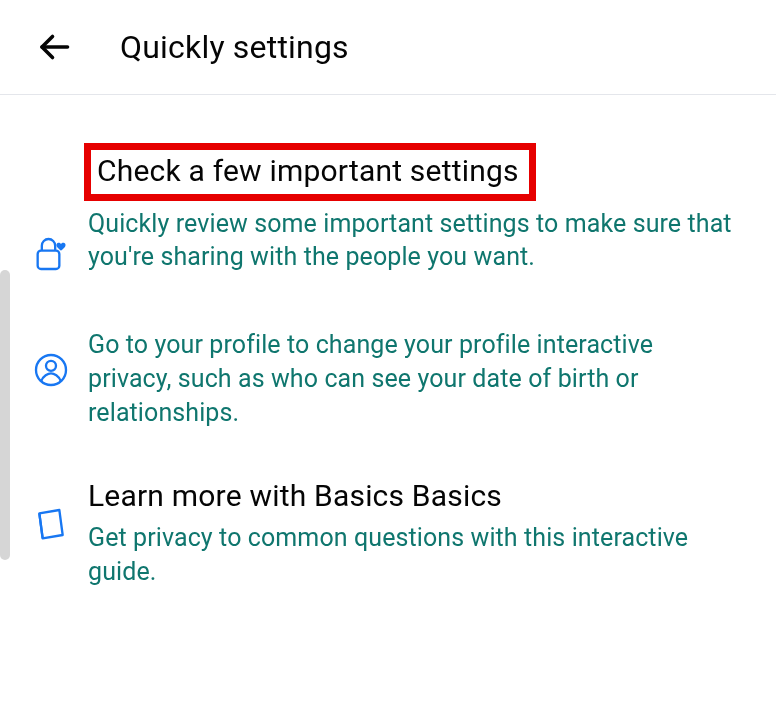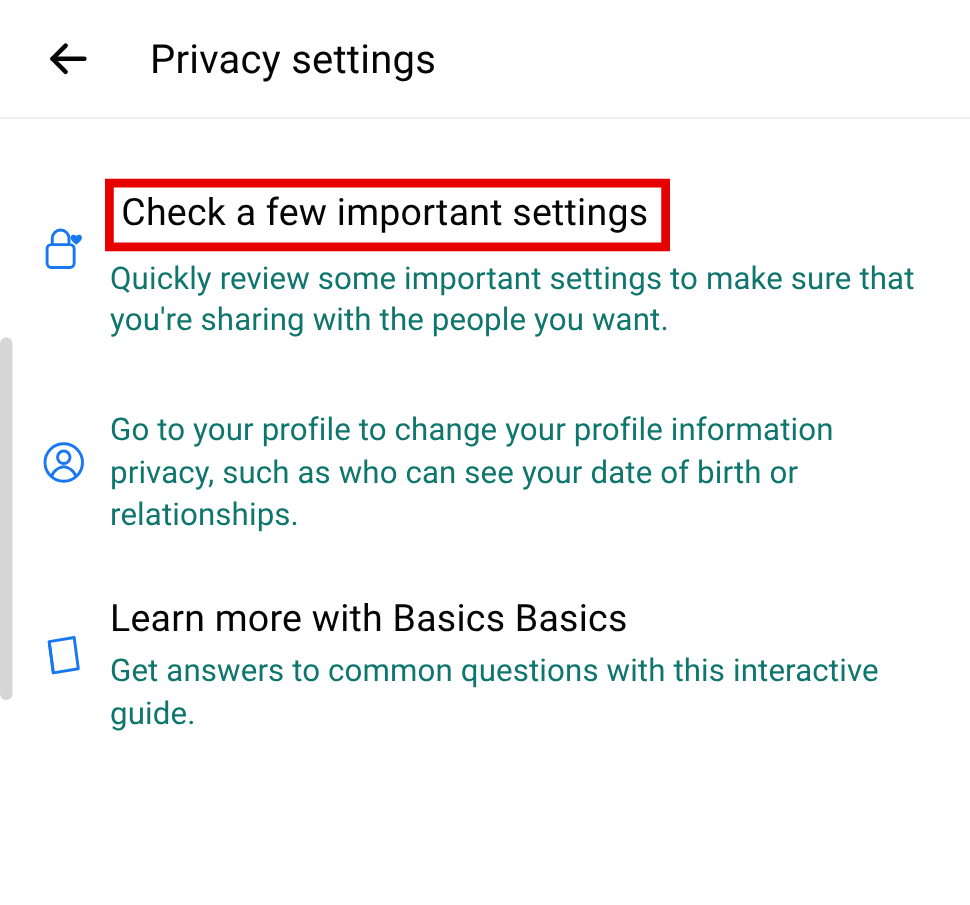--- a/index.html
+++ b/index.html
@@ -37,20 +37,21 @@
       padding: 0;
     }
     .setting-item {
       display: flex;
       align-items: flex-start;
       padding: 0 20px 0 20px;
       margin-top: 48px;
       cursor: pointer;
     }
     .setting-item:first-child {
+      align-items: flex-end;
     }
     .icon-col {
       width: 62px;
       flex: none;
       display: flex;
       justify-content: center;
       align-items: flex-start;
     }
     .icon-col svg {
       width: 40px;
@@ -96,21 +97,21 @@
 </head>
 <body>
 
 <div class="header">
   <div class="back-btn">
     <svg viewBox="0 0 24 24" fill="none" stroke="#050505" stroke-width="2.4" stroke-linecap="round" stroke-linejoin="round">
       <line x1="21" y1="12" x2="4" y2="12"></line>
       <polyline points="11 5 4 12 11 19"></polyline>
     </svg>
   </div>
-  <div class="header-title">Privacy settings</div>
+  <div class="header-title">Quickly settings</div>
 </div>
 
 <div class="content">
 
   <div class="setting-item first">
     <div class="icon-col">
       <svg viewBox="0 0 48 48">
         <rect x="8" y="20" width="26" height="22" rx="4" fill="none" stroke="#1877f2" stroke-width="2.8"></rect>
         <path d="M13 20 v-6 a8 8 0 0 1 16 0 v6" fill="none" stroke="#1877f2" stroke-width="2.8"></path>
         <path d="M36 12 c2-3 7-1 5 3 c-1 2-5 5-5 5 s-4-3-5-5 c-2-4 3-6 5-3 z" fill="#1877f2"></path>
@@ -124,32 +125,32 @@
 
   <div class="setting-item">
     <div class="icon-col">
       <svg viewBox="0 0 48 48">
         <circle cx="24" cy="24" r="18" fill="none" stroke="#1877f2" stroke-width="2.8"></circle>
         <circle cx="24" cy="19" r="6" fill="none" stroke="#1877f2" stroke-width="2.8"></circle>
         <path d="M12 38 c2-7 9-10 12-10 s10 3 12 10" fill="none" stroke="#1877f2" stroke-width="2.8"></path>
       </svg>
     </div>
     <div class="text-col">
-      <div class="item-desc">Go to your profile to change your profile information privacy, such as who can see your date of birth or relationships.</div>
+      <div class="item-desc">Go to your profile to change your profile interactive privacy, such as who can see your date of birth or relationships.</div>
     </div>
   </div>
 
   <div class="setting-item">
     <div class="icon-col">
       <svg viewBox="0 0 48 48">
         <path d="M10 10 L34 6 L38 36 L14 40 Z" fill="none" stroke="#1877f2" stroke-width="2.8" stroke-linejoin="round"></path>
         <line x1="10" y1="10" x2="14" y2="40" stroke="#1877f2" stroke-width="2.8"></line>
       </svg>
     </div>
     <div class="text-col">
       <div class="item-title">Learn more with Basics Basics</div>
-      <div class="item-desc">Get answers to common questions with this interactive guide.</div>
+      <div class="item-desc">Get privacy to common questions with this interactive guide.</div>
     </div>
   </div>
 
 </div>
 
 <div class="scrollbar"></div>
 
 </body></html>

